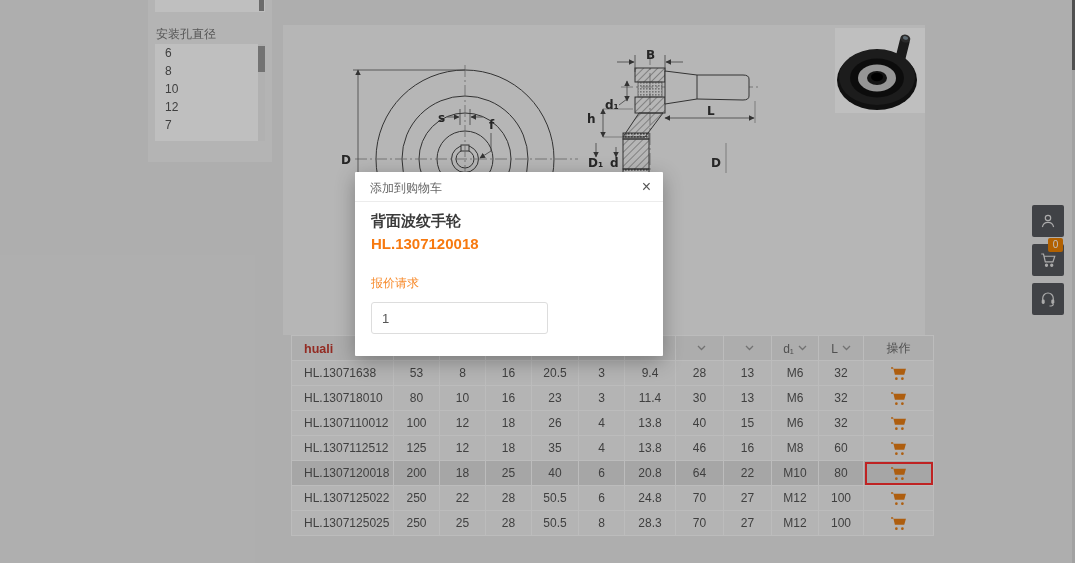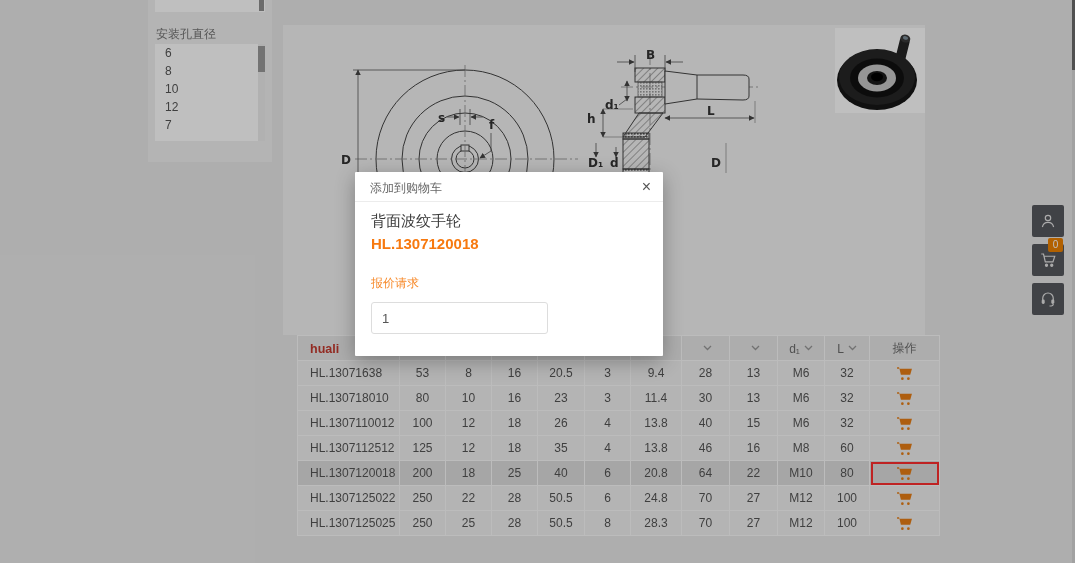--- a/index.html
+++ b/index.html
@@ -21,21 +21,21 @@
   .tabbar { position:absolute; left:0; top:0; width:642px; height:25px; background:#f7f7f7; border-bottom:1px solid #e0e0e0; display:flex; }
   .tab { width:89px; text-align:center; font-size:13px; line-height:24px; color:#555; cursor:pointer; }
   .tab.active { color:#f08030; border-bottom:2px solid #f08030; font-weight:bold; }
 
   .drawing-area { position:absolute; left:0; top:25px; width:642px; height:310px; background:#f3f3f3; }
   .drawing-area svg text { font-family:"DejaVu Sans",sans-serif; font-size:12px; font-weight:bold; fill:#333; }
 
   .photo-box { position:absolute; left:552px; top:3px; width:90px; height:85px; background:#fff; }
 
   
-  table.specs { position:absolute; left:14px; top:335px; width:642px; border-collapse:collapse; table-layout:fixed; }
+  table.specs { position:absolute; left:8px; top:335px; width:642px; border-collapse:collapse; table-layout:fixed; }
   table.specs th, table.specs td { height:25px; border:1px solid #fbfbfb; font-size:12px; color:#555; text-align:center; overflow:hidden; white-space:nowrap; }
   table.specs th { background:#e7e7e7; color:#6b6b6b; font-weight:normal; }
   table.specs th.brand { color:#c43a2f; font-weight:bold; text-align:left; padding-left:12px; font-size:12.5px; }
   table.specs td { background:#f0f0f0; }
   table.specs td.part { text-align:left; padding-left:12px; }
   table.specs tr.hl td { background:#dedede; }
   table.specs td.act { cursor:pointer; }
   table.specs td.act.flag { outline:2px solid #ff2f2f; outline-offset:-3px; }
   .cart-glyph { color:#e87e14; vertical-align:middle; }
   .chev { margin-left:4px; vertical-align:middle; }
@@ -50,21 +50,21 @@
   
   .page-scroll { position:absolute; right:0; top:0; width:3px; height:563px; background:#d8d8d8; }
   .page-scroll .pthumb { position:absolute; top:0; width:3px; height:70px; background:#6d6d6d; }
 
   
   .backdrop { position:absolute; inset:0; background:rgba(0,0,0,0.25); z-index:10; }
   .modal { position:absolute; left:355px; top:172px; width:308px; height:184px; background:#fff; z-index:20; box-shadow:0 5px 20px rgba(0,0,0,0.3); border-radius:1px; }
   .modal-header { position:relative; height:30px; border-bottom:1px solid #ececec; }
   .modal-title { position:absolute; left:15px; top:8px; font-size:12px; color:#666; }
   .modal-close { position:absolute; right:12px; top:5px; font-size:16px; color:#555; cursor:pointer; line-height:20px; }
-  .product-name { position:absolute; left:16px; top:40px; font-size:15px; color:#3a3a3a; font-weight:normal; }
+  .product-name { position:absolute; left:16px; top:40px; font-size:15px; color:#3a3a3a; font-weight:bold; }
   .part-number { position:absolute; left:16px; top:63px; font-size:15px; color:#f7790f; font-weight:bold; }
   .quote-link { position:absolute; left:16px; top:103px; font-size:12px; color:#f78a2b; cursor:pointer; }
   .qty-input { position:absolute; left:16px; top:130px; width:177px; height:32px; border:1px solid #ddd; border-radius:3px; font-size:13px; color:#555; padding-left:10px; background:#fff; }
   .add-btn { position:absolute; left:229px; top:130px; width:147px; height:32px; background:#f7820d; border:none; border-radius:3px; color:#fff; font-size:13px; cursor:pointer; }
 </style>
 </head>
 <body>
 
 <div class="screen">
 

